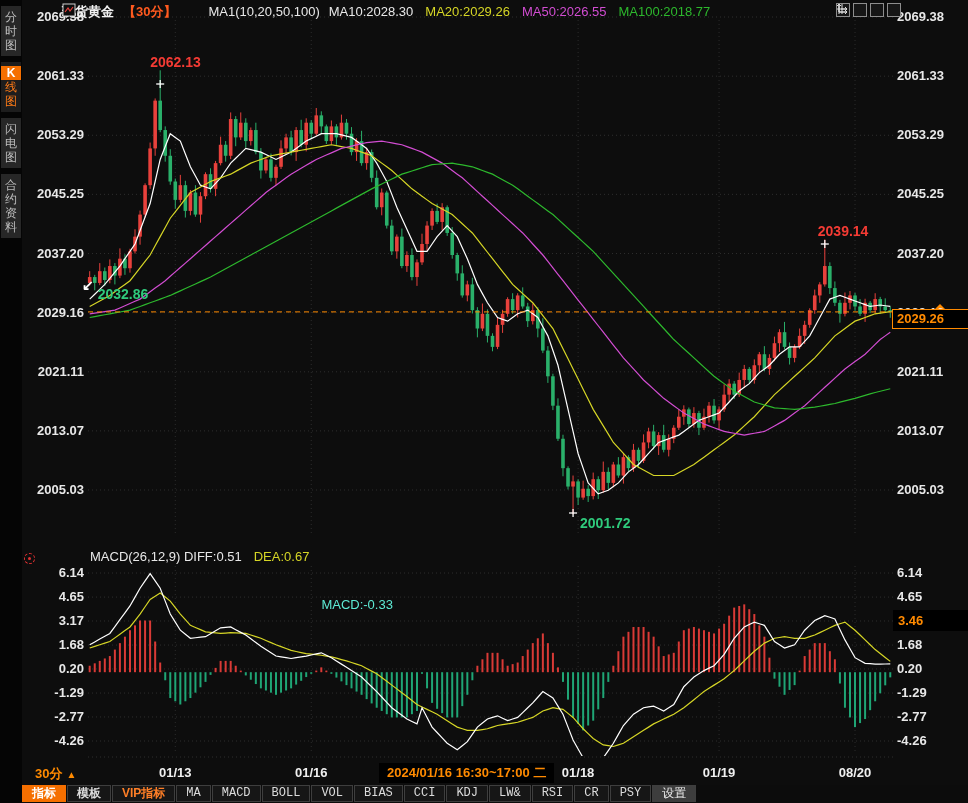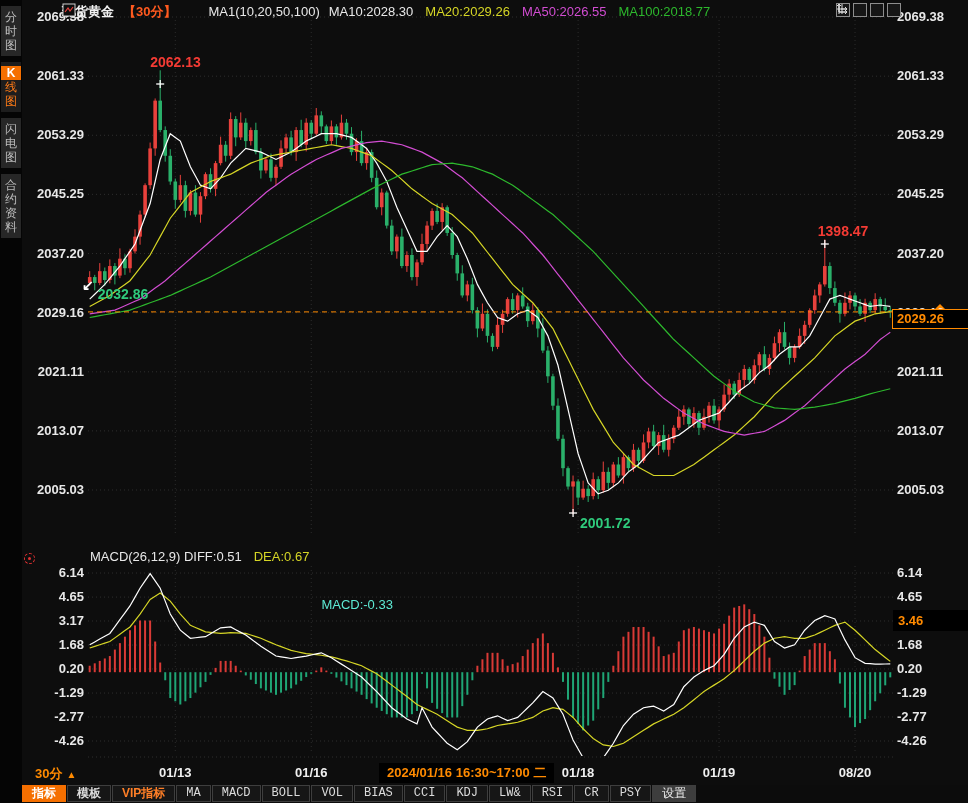--- a/index.html
+++ b/index.html
@@ -705,21 +705,21 @@
       <div class="axlabel l" style="top: 686.038px;">-1.29</div>
       <div class="axlabel r" style="top: 686.038px;">-1.29</div>
       <div class="axlabel l" style="top: 709.946px;">-2.77</div>
       <div class="axlabel r" style="top: 709.946px;">-2.77</div>
       <div class="axlabel l" style="top: 734.015px;">-4.26</div>
       <div class="axlabel r" style="top: 734.015px;">-4.26</div>
     </div>
 
   <div class="ann red" id="ann0" style="left: 150.19px; top: 54.2904px;">2062.13</div>
   <div class="ann green" id="ann1" style="left: 97.7px; top: 286.437px;">2032.86</div>
-  <div class="ann red" id="ann2" style="left: 817.81px; top: 223.276px;">1398.47</div>
+  <div class="ann red" id="ann2" style="left: 817.81px; top: 223.276px;">2039.14</div>
   <div class="ann green" id="ann3" style="left: 580.06px; top: 515.328px;">2001.72</div>
   <div id="arrow-sw" style="left: 82px; top: 277.437px;">↙</div>
 
   <div id="price-badge" style="top: 308.898px;">2029.26</div>
   <div id="macd-badge">3.46</div>
 
   <div id="macd-dot"></div>
   <div id="macd-header">
       <span style="color: rgb(232, 232, 232);">MACD(26,12,9) DIFF:0.51</span>
       <span style="color: rgb(214, 214, 38); text-align: center;">DEA:0.67</span>

